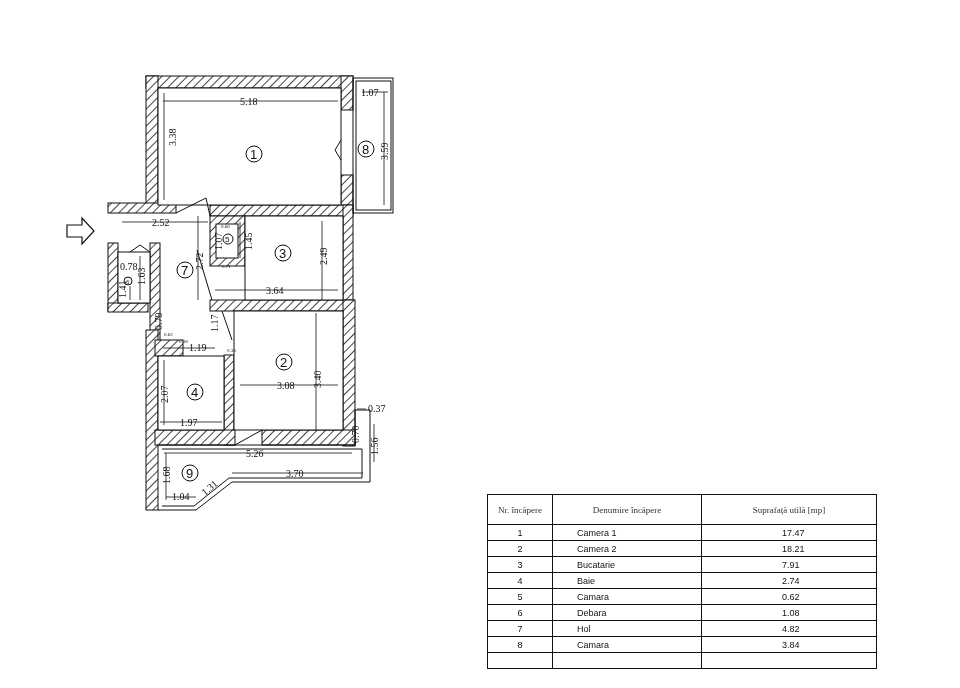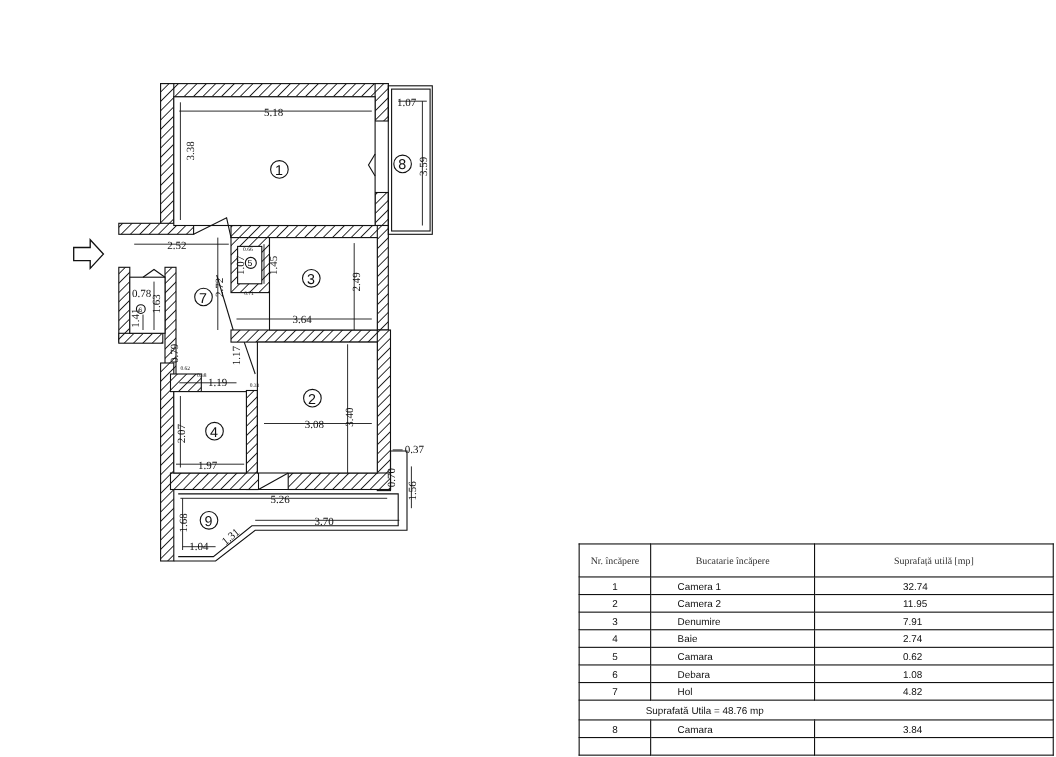--- a/index.html
+++ b/index.html
@@ -1,21 +1,21 @@
 <!DOCTYPE html>
 <html><head>
 <meta charset="utf-8">
 <style>
   html, body { margin: 0; padding: 0; background: #ffffff; }
   body { width: 960px; height: 688px; position: relative; overflow: hidden; font-family: "Liberation Serif", serif; color: #111; }
   #plan { position: absolute; left: 0; top: 0; }
   .dim { font-family: "Liberation Serif", serif; font-size: 10px; fill: #111; }
   .dim-small { font-family: "Liberation Serif", serif; font-size: 5px; fill: #111; }
   .room-num { font-family: "Liberation Sans", sans-serif; font-size: 13px; fill: #111; }
-  table.legend { position: absolute; left: 526px; top: 494px; width: 432px; border-collapse: collapse; font-family: "Liberation Sans", sans-serif; font-size: 9px; }
+  table.legend { position: absolute; left: 487px; top: 494px; width: 390px; border-collapse: collapse; font-family: "Liberation Sans", sans-serif; font-size: 9px; }
   table.legend td, table.legend th { border: 1px solid #111; padding: 0 4px; height: 15px; }
   table.legend th { font-family: "Liberation Serif", serif; font-weight: normal; font-size: 9px; height: 29px; color: #333; line-height: 10px; }
   table.legend td.c { text-align: center; }
   table.legend td.l { padding-left: 24px; }
   table.legend td.v { padding-left: 80px; }
   table.legend tr.total td { text-align: left; padding-left: 60px; height: 17px; }
 </style>
 </head>
 <body>
 
@@ -178,36 +178,36 @@
     <text class="room-num" x="280" y="367">2</text>
     <text class="room-num" x="191" y="397">4</text>
     <text class="room-num" x="186" y="478">9</text>
   </g>
 </svg>
 
 <table class="legend">
   <tbody>
       <tr>
     <th style="width:56px">Nr. încăpere</th>
-    <th style="width:140px">Bucatarie încăpere</th>
+    <th style="width:140px">Denumire încăpere</th>
     <th>Suprafață utilă [mp]</th>
   </tr>
   <tr>
     <td class="c">1</td>
     <td class="l">Camera 1</td>
-    <td class="v">32.74</td>
+    <td class="v">17.47</td>
   </tr>
   <tr>
     <td class="c">2</td>
     <td class="l">Camera 2</td>
-    <td class="v">11.95</td>
+    <td class="v">18.21</td>
   </tr>
   <tr>
     <td class="c">3</td>
-    <td class="l">Denumire</td>
+    <td class="l">Bucatarie</td>
     <td class="v">7.91</td>
   </tr>
   <tr>
     <td class="c">4</td>
     <td class="l">Baie</td>
     <td class="v">2.74</td>
   </tr>
   <tr>
     <td class="c">5</td>
     <td class="l">Camara</td>
@@ -216,23 +216,20 @@
   <tr>
     <td class="c">6</td>
     <td class="l">Debara</td>
     <td class="v">1.08</td>
   </tr>
   <tr>
     <td class="c">7</td>
     <td class="l">Hol</td>
     <td class="v">4.82</td>
   </tr>
-  <tr class="total">
-    <td colspan="3">Suprafată Utila = 48.76 mp</td>
-  </tr>
   <tr>
     <td class="c">8</td>
     <td class="l">Camara</td>
     <td class="v">3.84</td>
   </tr>
   <tr>
     <td class="c"></td>
     <td class="l"></td>
     <td class="v"></td>
   </tr>

